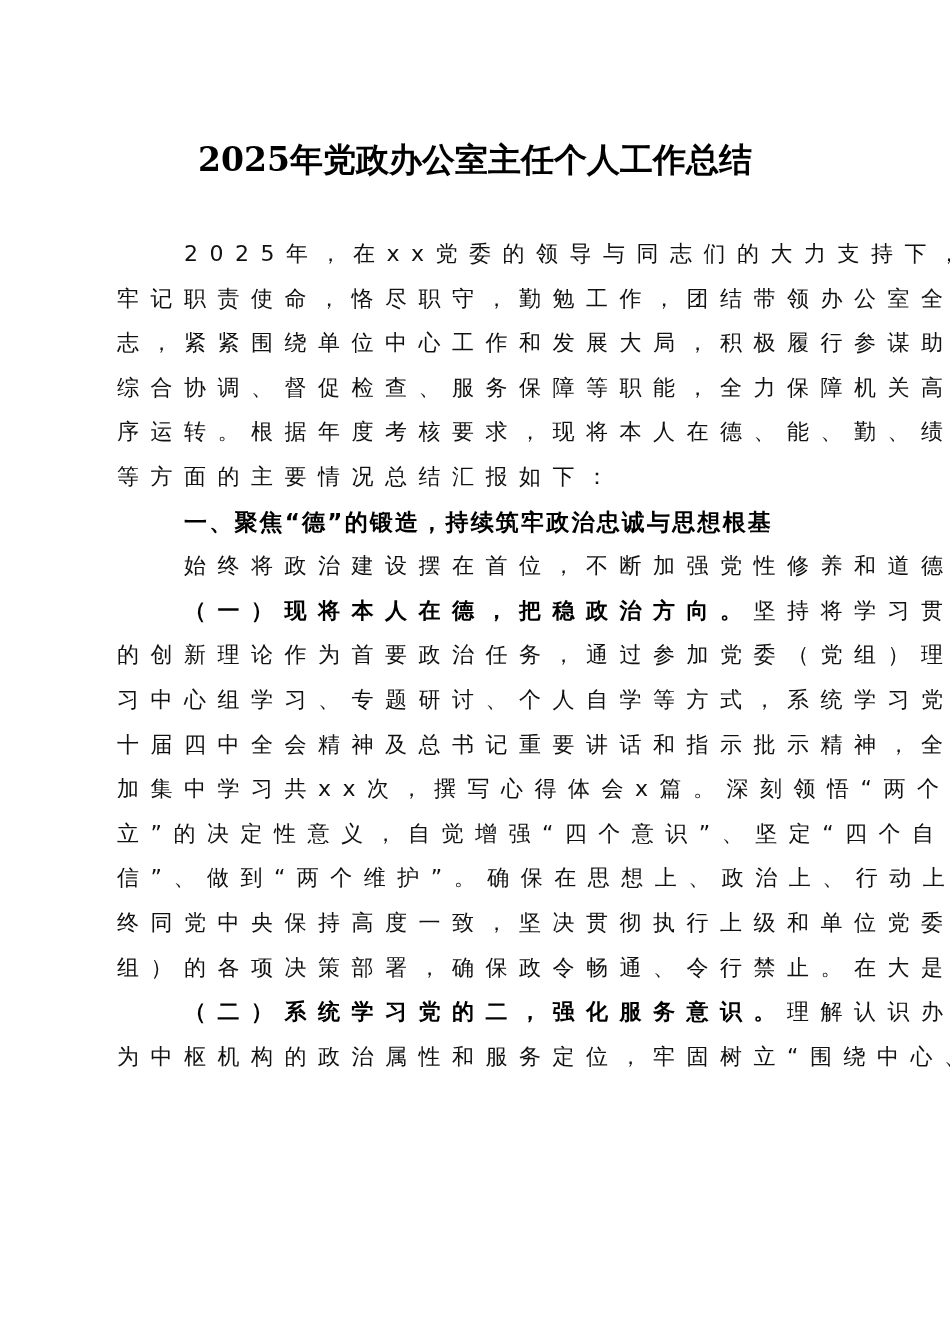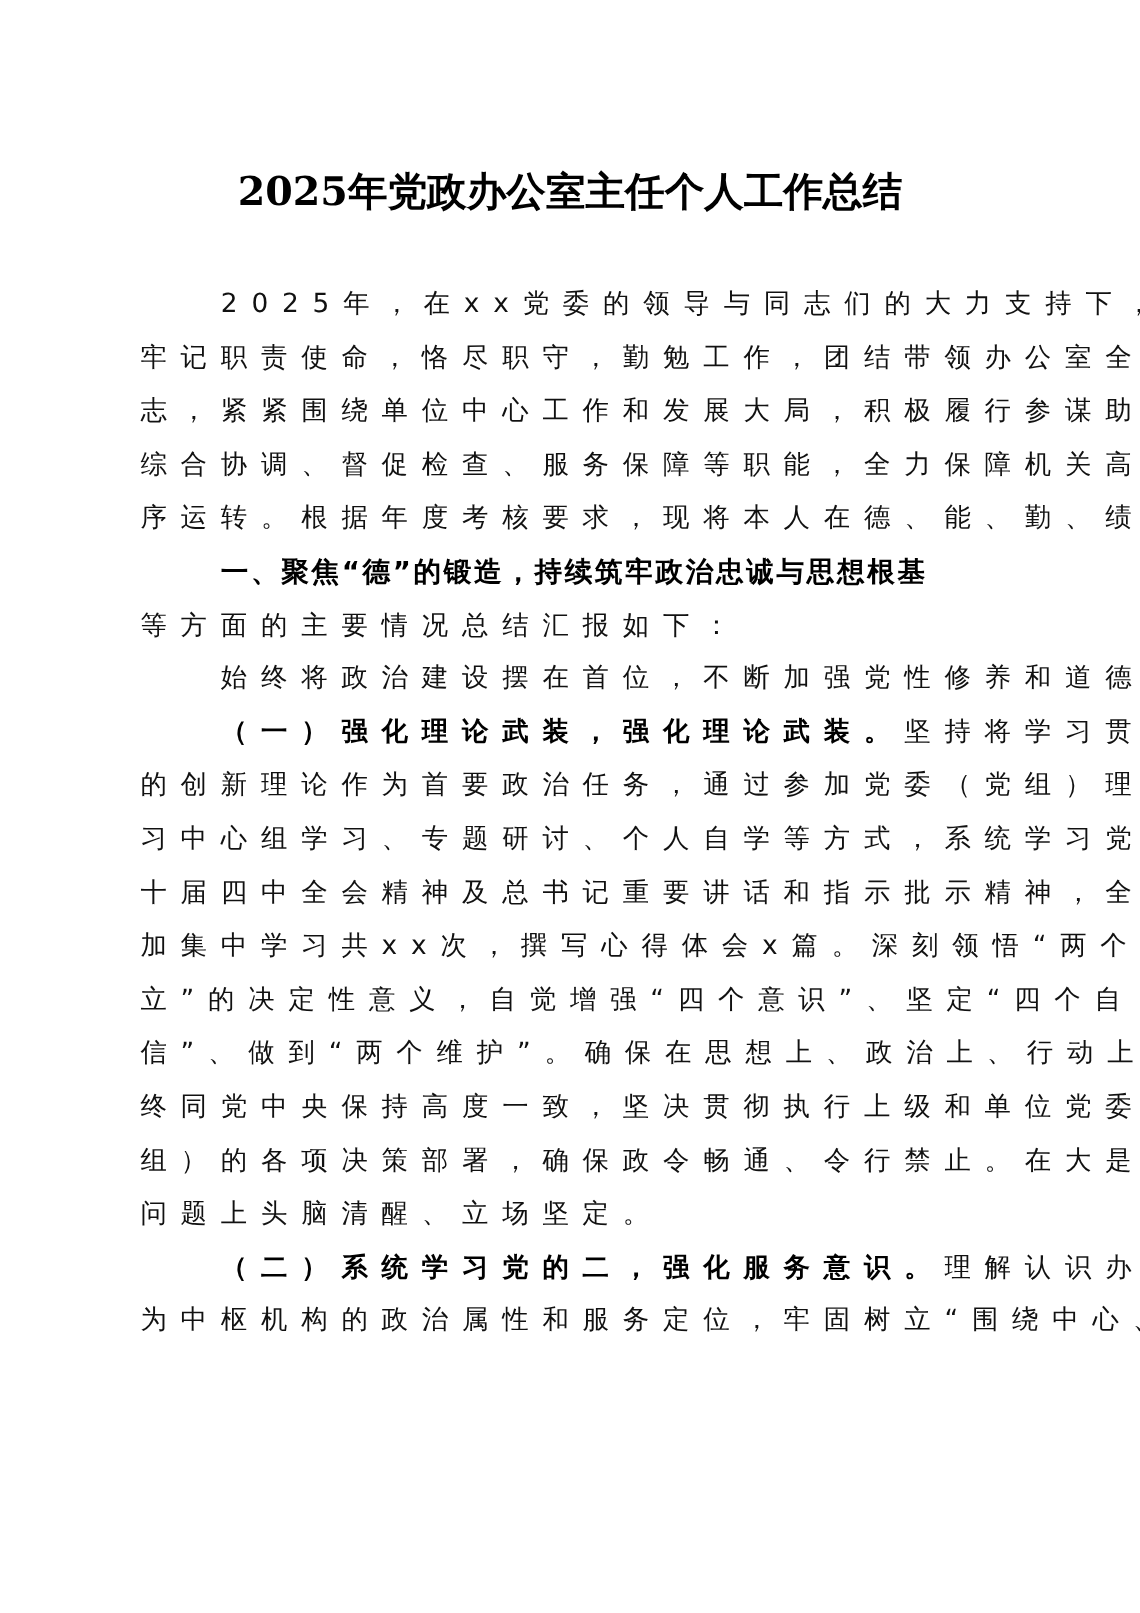--- a/index.html
+++ b/index.html
@@ -26,33 +26,32 @@
 <div class="page">
   <div class="title">2025年党政办公室主任个人工作总结</div>
 
   <div class="body">
 
     <div class="line indent">2025年，在xx党委的领导与同志们的大力支持下，我始终</div>
     <div class="line">牢记职责使命，恪尽职守，勤勉工作，团结带领办公室全体同</div>
     <div class="line">志，紧紧围绕单位中心工作和发展大局，积极履行参谋助手、</div>
     <div class="line">综合协调、督促检查、服务保障等职能，全力保障机关高效有</div>
     <div class="line">序运转。根据年度考核要求，现将本人在德、能、勤、绩、廉</div>
+    <div class="line">等方面的主要情况总结汇报如下：</div>
+
     <div class="line indent heading">一、聚焦“德”的锻造，持续筑牢政治忠诚与思想根基</div>
-
-    <div class="line">等方面的主要情况总结汇报如下：</div>
 
     <div class="line indent">始终将政治建设摆在首位，不断加强党性修养和道德锤炼</div>
 
-    <div class="line indent"><span class="bold">（一）强化理论武装，强化理论武装。</span><span>坚持将学习贯彻党</span></div>
+    <div class="line indent"><span class="bold">（一）现将本人在德，把稳政治方向。</span><span>坚持将学习贯彻党</span></div>
     <div class="line">的创新理论作为首要政治任务，通过参加党委（党组）理论学</div>
     <div class="line">习中心组学习、专题研讨、个人自学等方式，系统学习党的二</div>
     <div class="line">十届四中全会精神及总书记重要讲话和指示批示精神，全年参</div>
     <div class="line">加集中学习共xx次，撰写心得体会x篇。深刻领悟“两个确</div>
     <div class="line">立”的决定性意义，自觉增强“四个意识”、坚定“四个自</div>
     <div class="line">信”、做到“两个维护”。确保在思想上、政治上、行动上始</div>
     <div class="line">终同党中央保持高度一致，坚决贯彻执行上级和单位党委（党</div>
     <div class="line">组）的各项决策部署，确保政令畅通、令行禁止。在大是大非</div>
-    <div class="line">问题上头脑清醒、立场坚定。</div>
 
     <div class="line indent"><span class="bold">（二）系统学习党的二，强化服务意识。</span><span>理解认识办公室作</span></div>
     <div class="line">为中枢机构的政治属性和服务定位，牢固树立“围绕中心、服</div>
   </div>
 </div>
 
 </body></html>

